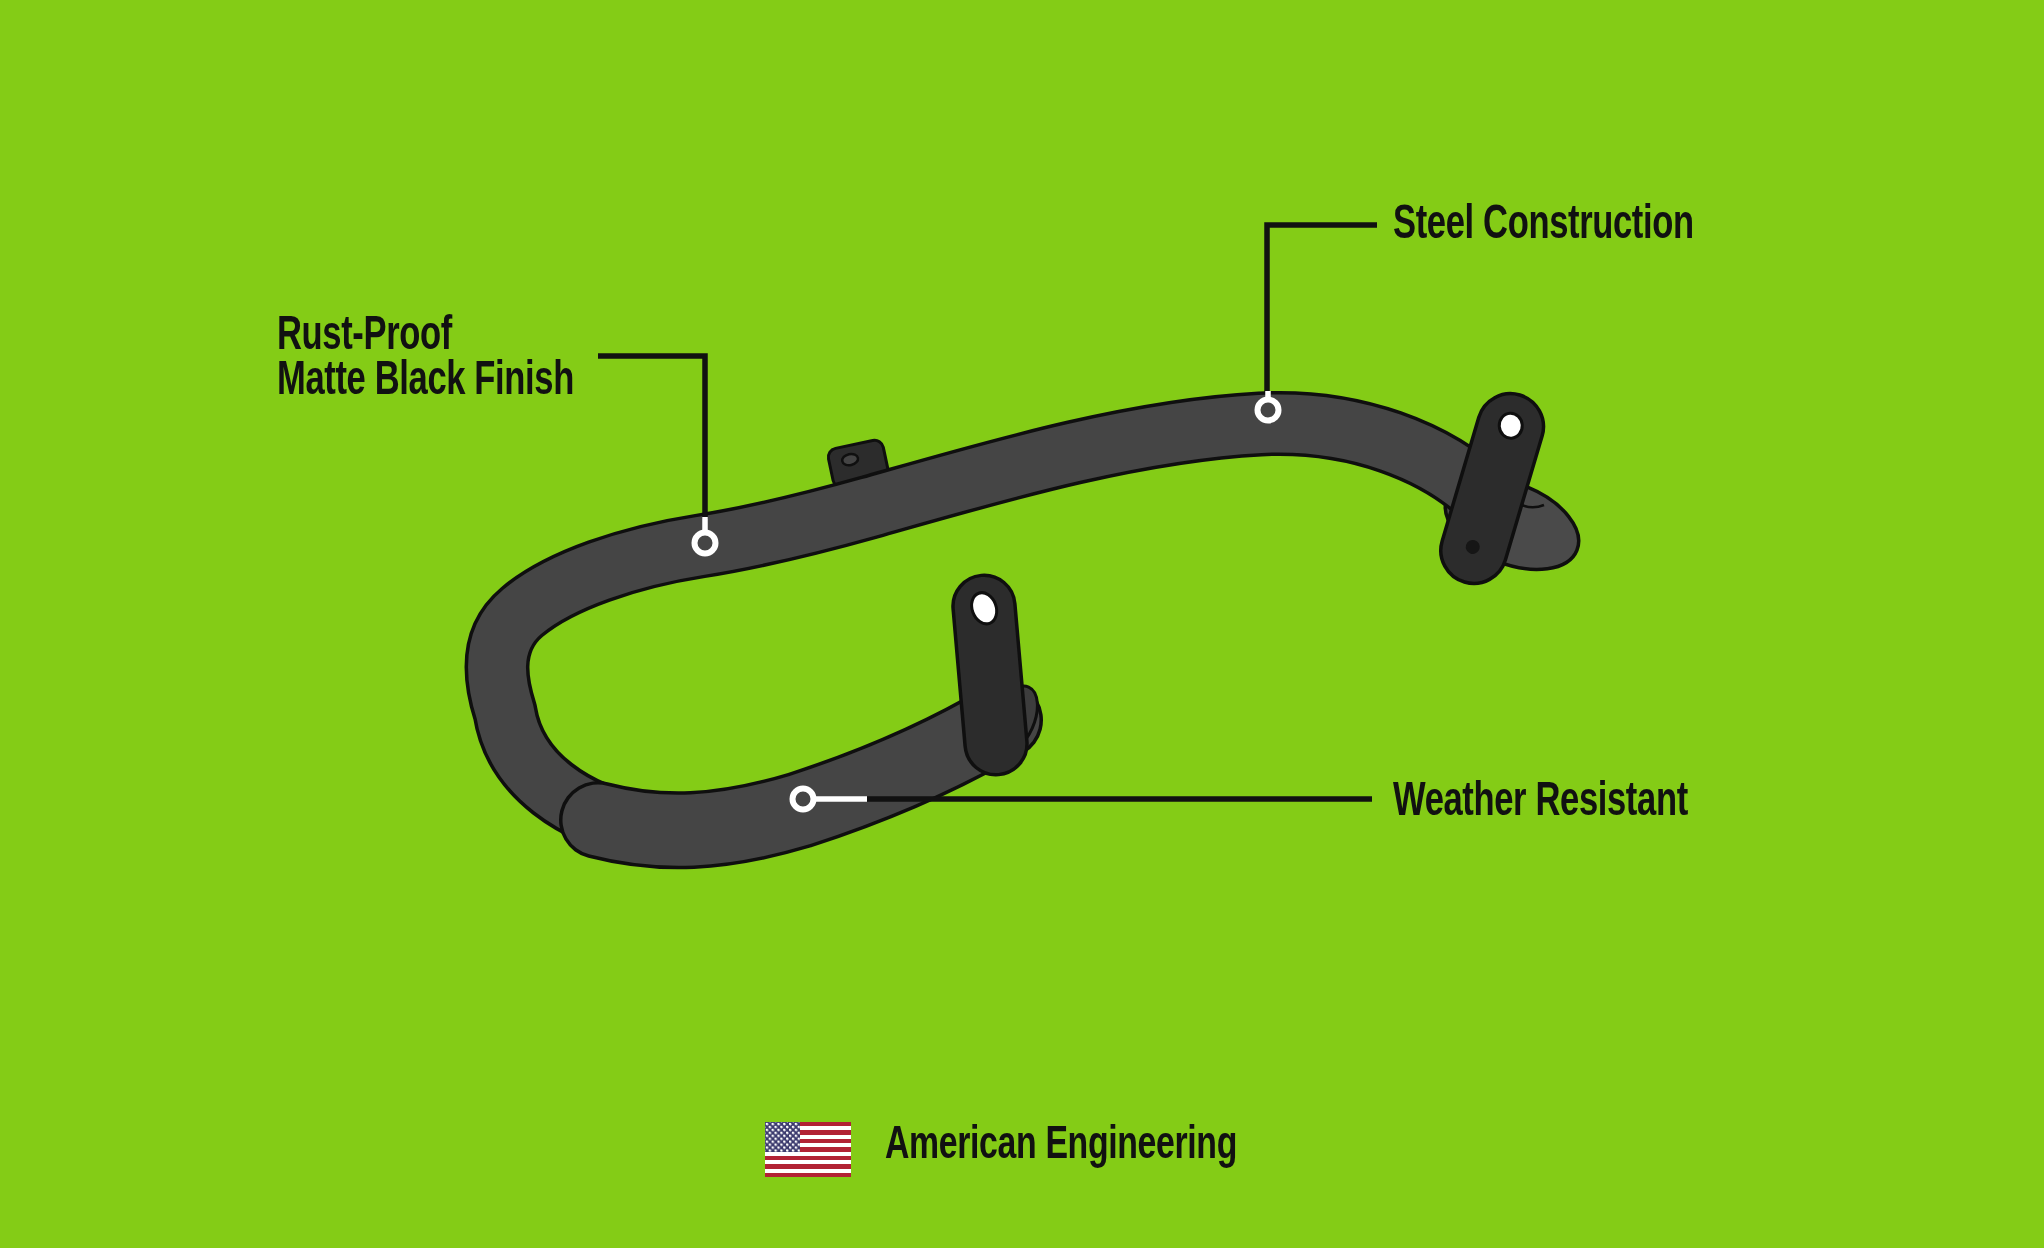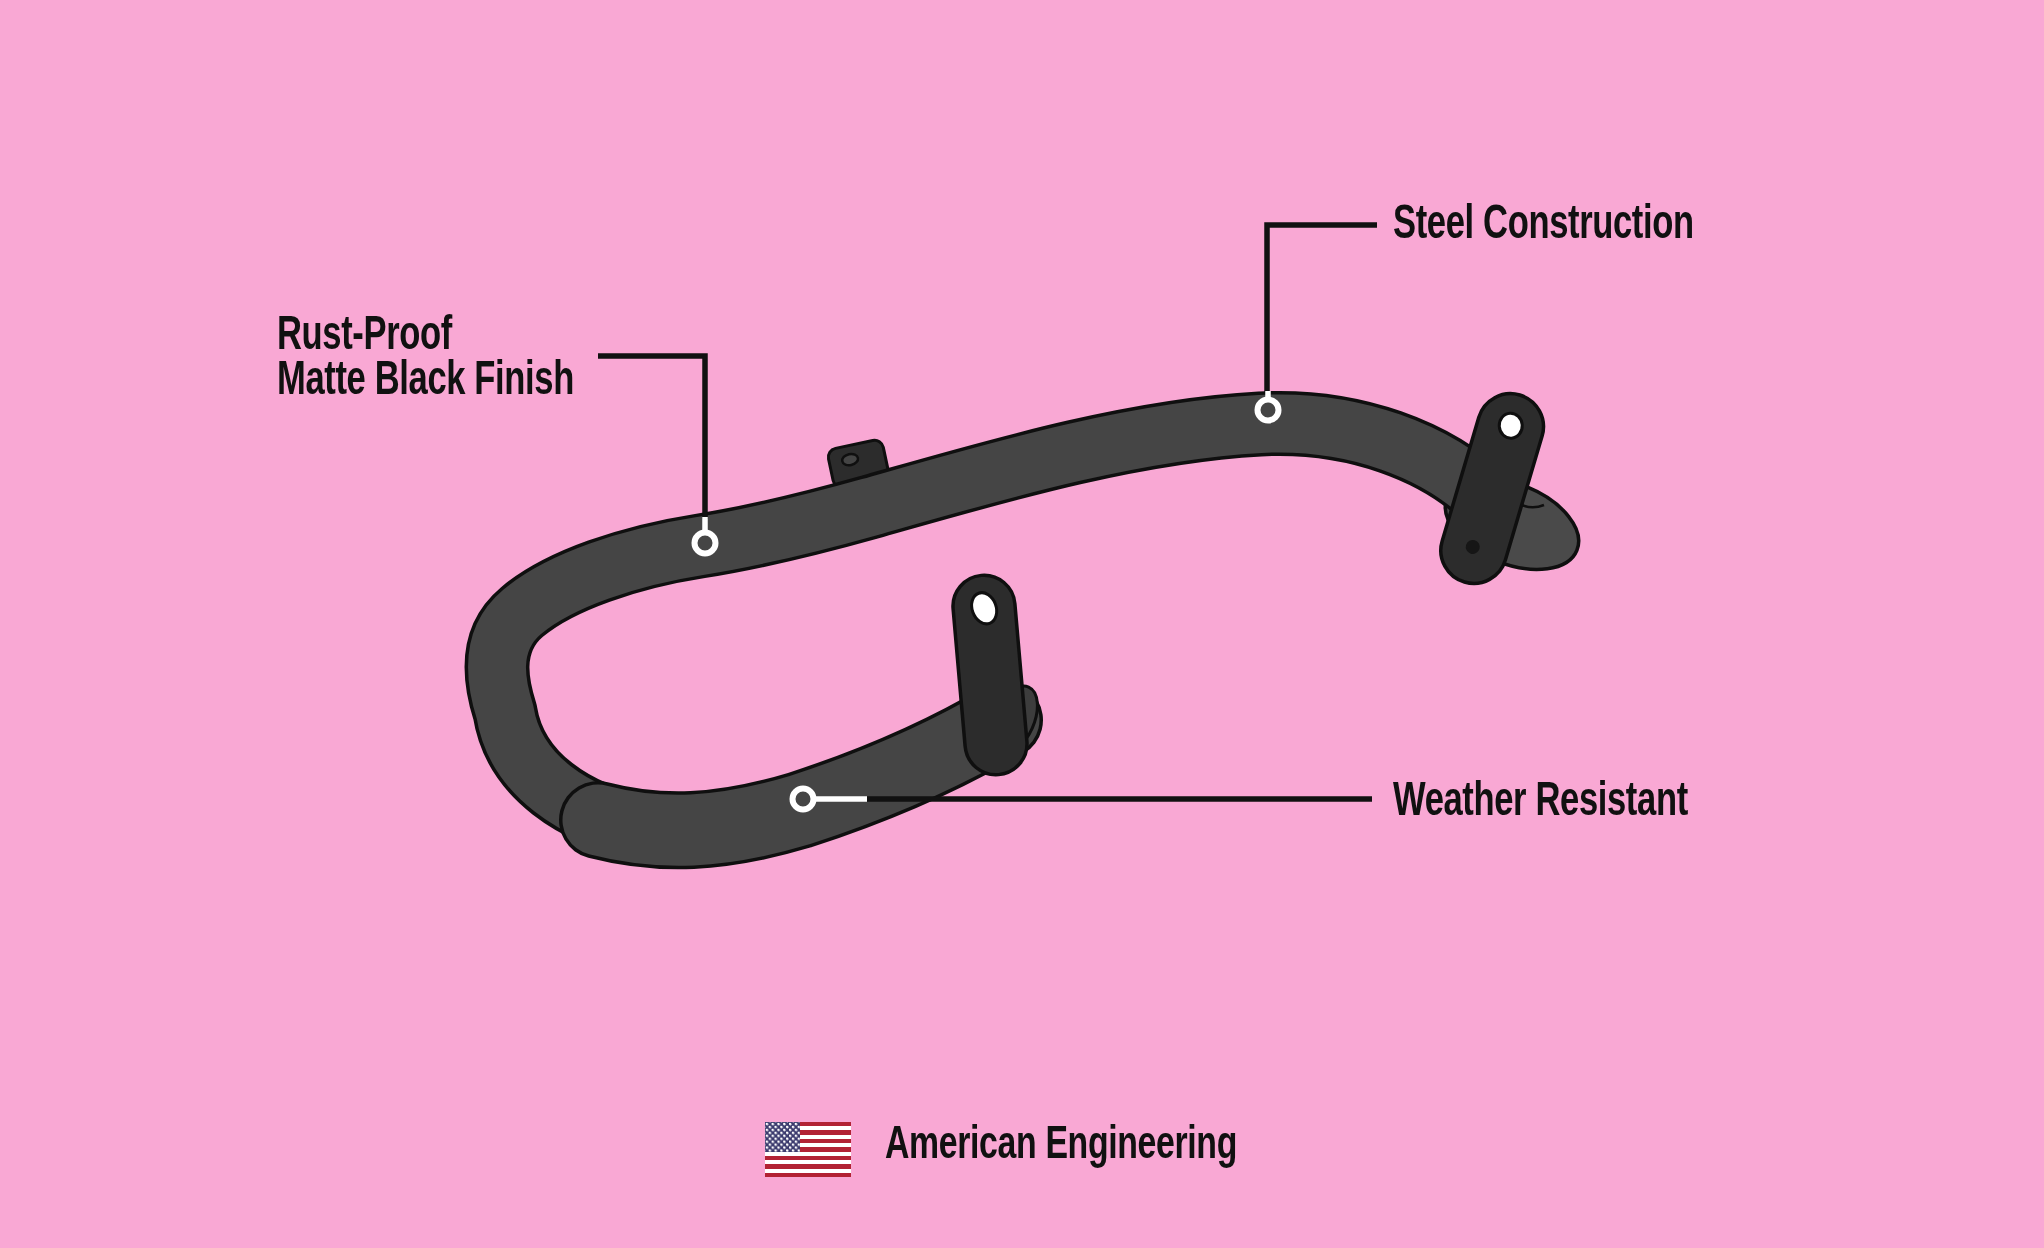--- a/index.html
+++ b/index.html
@@ -1,19 +1,19 @@
 <!DOCTYPE html>
 <html><head>
 <meta charset="utf-8">
 <style>
   html,body{margin:0;padding:0;background:#fff;}
   .canvas{
     position:relative;
     width:2044px;height:1248px;
-    background:#f9a8d4;
+    background:#84cc16;
     overflow:hidden;
     font-family:"Liberation Sans","DejaVu Sans",sans-serif;
   }
   .figure-svg{position:absolute;left:0;top:0;}
   .callout-label{
     position:absolute;
     font-weight:700;
     font-size:48px;
     line-height:48px;
     color:#111111;

